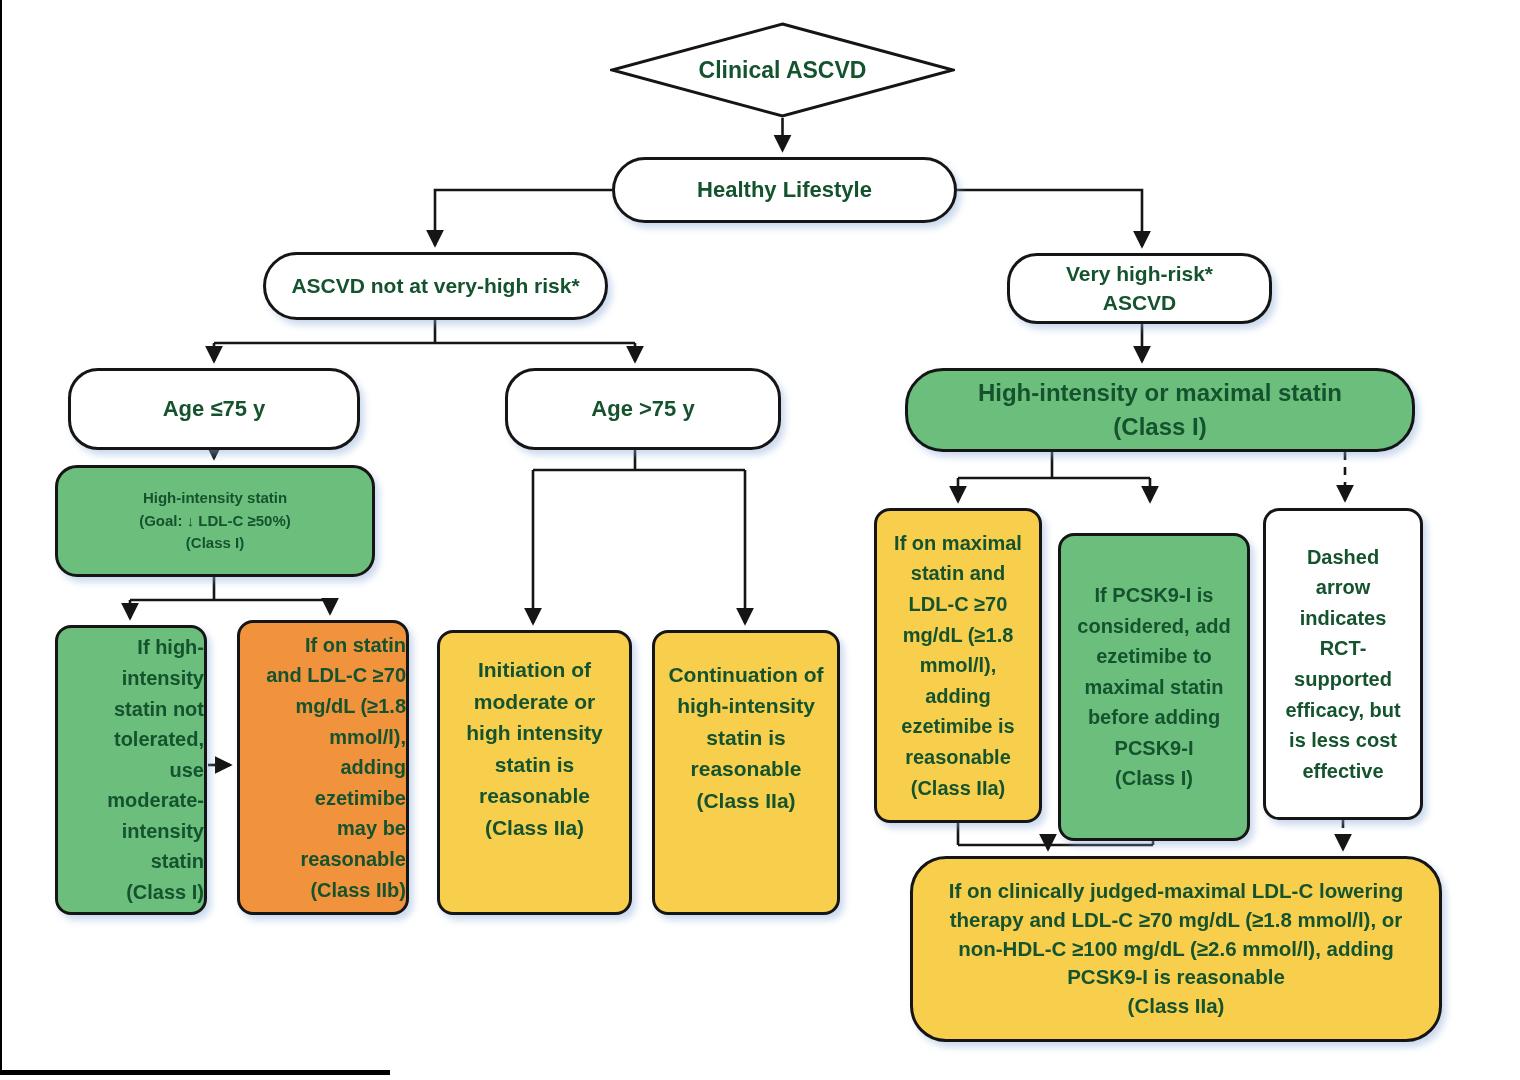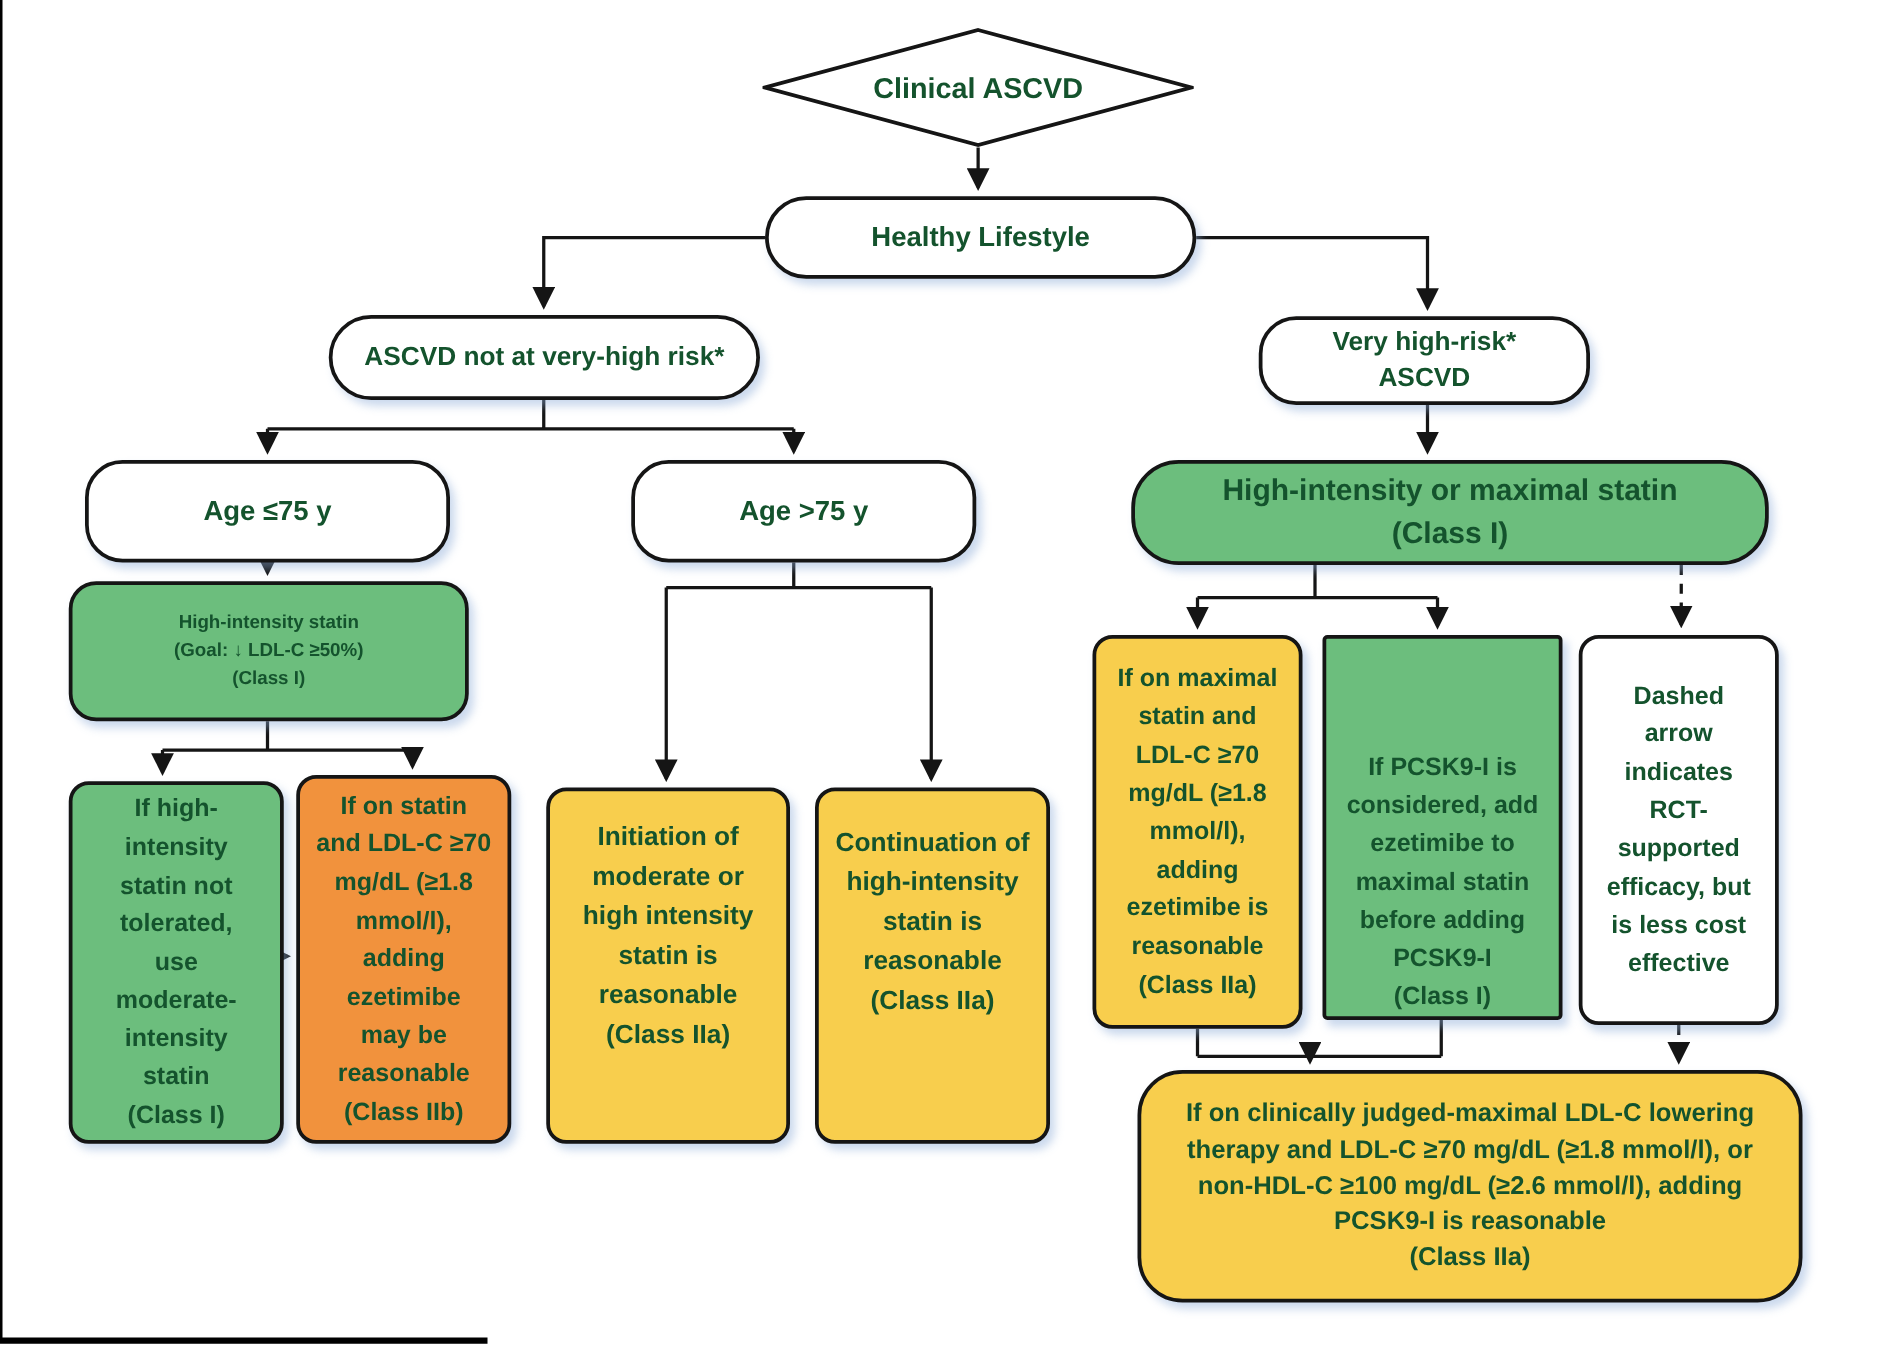--- a/index.html
+++ b/index.html
@@ -17,27 +17,27 @@
   .yellow{background:#F8CE4D;}
   .orange{background:#F1923D;}
   .lbl{width:100%;}
   
   #n-healthy   {left:612px;top:157px;width:345px;height:66px;border-radius:33px;font-size:22px;}
   #n-notrisk   {left:263px;top:252px;width:345px;height:68px;border-radius:34px;font-size:21px;}
   #n-veryrisk  {left:1007px;top:253px;width:265px;height:71px;border-radius:30px;font-size:21px;line-height:1.35;}
   #n-agele     {left:68px;top:368px;width:292px;height:82px;border-radius:30px;font-size:22px;}
   #n-agegt     {left:505px;top:368px;width:276px;height:82px;border-radius:30px;font-size:22px;}
   #n-histatin  {left:55px;top:465px;width:320px;height:112px;border-radius:22px;font-size:15px;line-height:1.5;}
-  #n-nottol    {left:55px;top:625px;width:172px;height:290px;border-radius:16px;font-size:20px;line-height:1.53;}
-  #n-ezetiib   {left:237px;top:620px;width:172px;height:295px;border-radius:16px;font-size:20px;line-height:1.53;}
+  #n-nottol    {left:55px;top:625px;width:152px;height:290px;border-radius:16px;font-size:20px;line-height:1.53;text-align:right;}
+  #n-ezetiib   {left:237px;top:620px;width:172px;height:295px;border-radius:16px;font-size:20px;line-height:1.53;text-align:right;}
   #n-init      {left:437px;top:630px;width:195px;height:285px;border-radius:16px;font-size:21px;line-height:1.5;padding-bottom:48px;}
   #n-cont      {left:652px;top:630px;width:188px;height:285px;border-radius:16px;font-size:21px;line-height:1.5;padding-bottom:70px;}
   #n-maxstatin {left:905px;top:368px;width:510px;height:84px;border-radius:38px;font-size:24px;line-height:1.4;}
   #n-maxezet   {left:874px;top:508px;width:168px;height:315px;border-radius:16px;font-size:20px;line-height:1.53;}
-  #n-pcsk9     {left:1058px;top:508px;width:192px;height:308px;border-radius:4px;font-size:20px;line-height:1.53;align-items:flex-end;}
+  #n-pcsk9     {left:1058px;top:533px;width:192px;height:308px;border-radius:16px;font-size:20px;line-height:1.53;}
   #n-dashnote  {left:1263px;top:508px;width:160px;height:312px;border-radius:16px;font-size:20px;line-height:1.53;}
   #n-bottom    {left:910px;top:856px;width:532px;height:186px;border-radius:36px;font-size:20.5px;line-height:1.4;padding:0 8px;}
   
   #n-diamond{position:absolute;left:610px;top:22px;width:345px;height:96px;}
   #n-diamond .lbl{
     position:absolute;inset:0;display:flex;align-items:center;justify-content:center;
     font-weight:700;font-size:23px;text-align:center;
   }
   
   #wires{position:absolute;left:0;top:0;width:1520px;height:1080px;pointer-events:none;}

